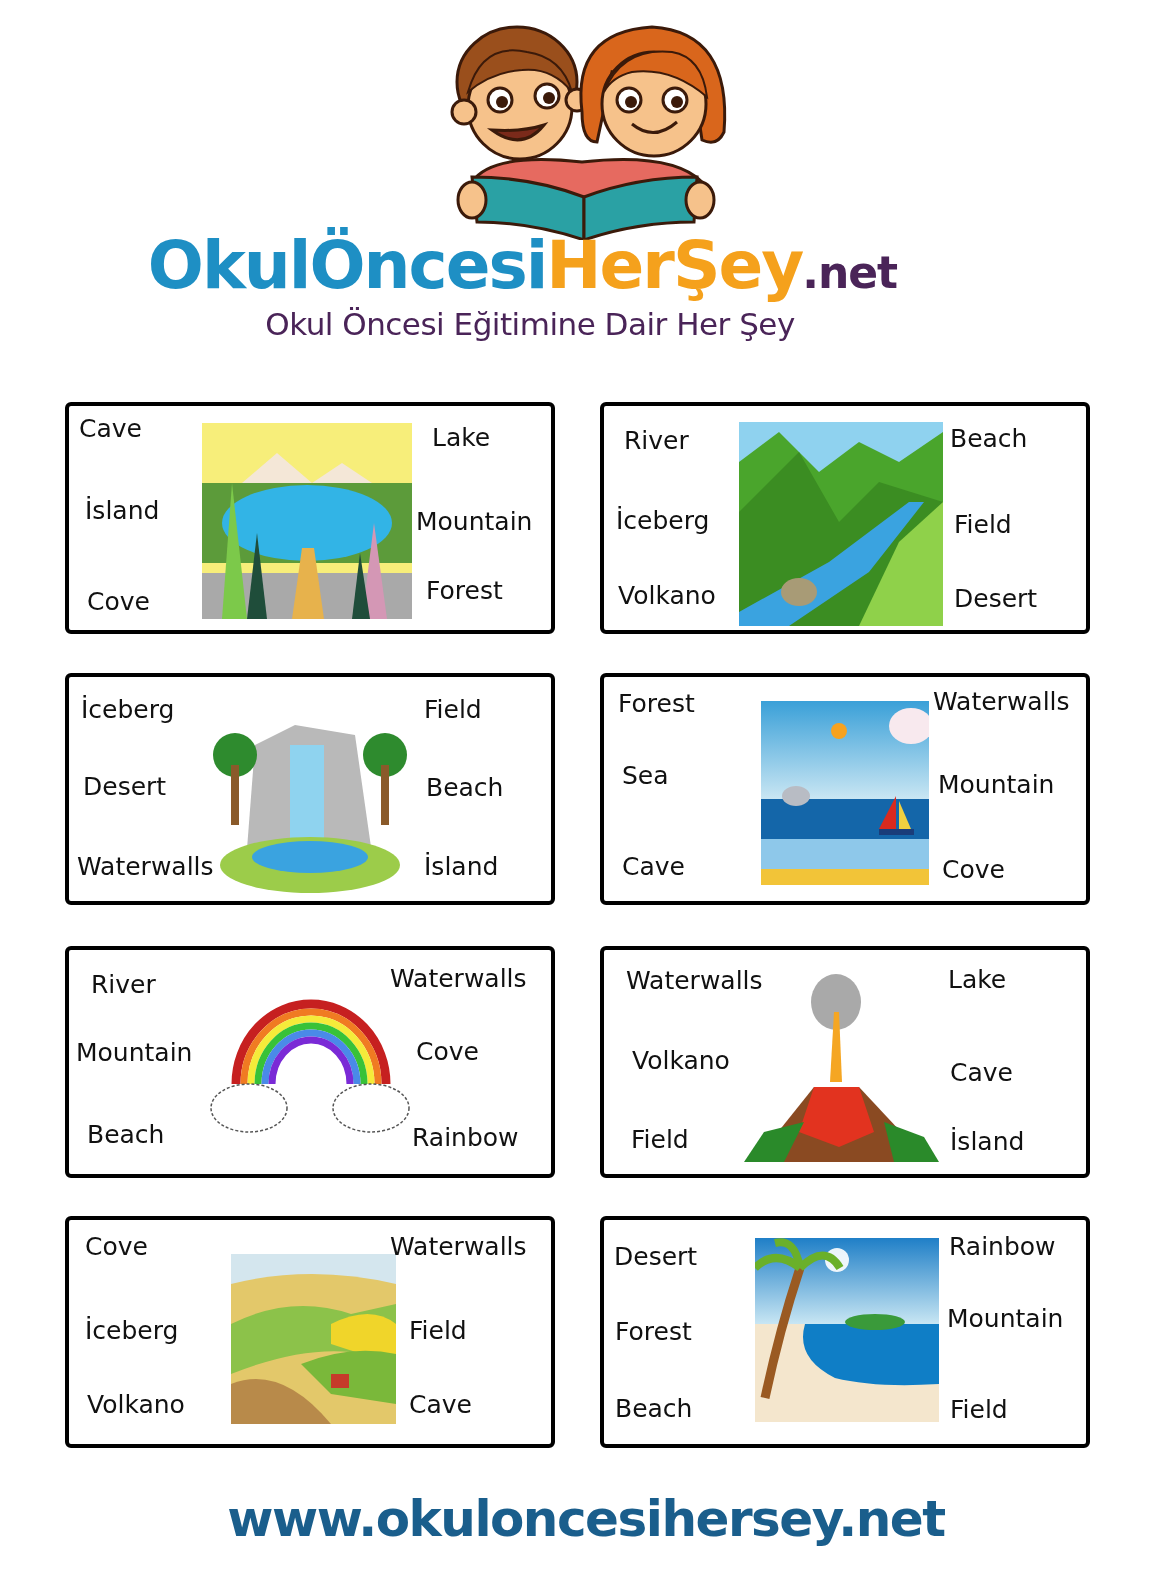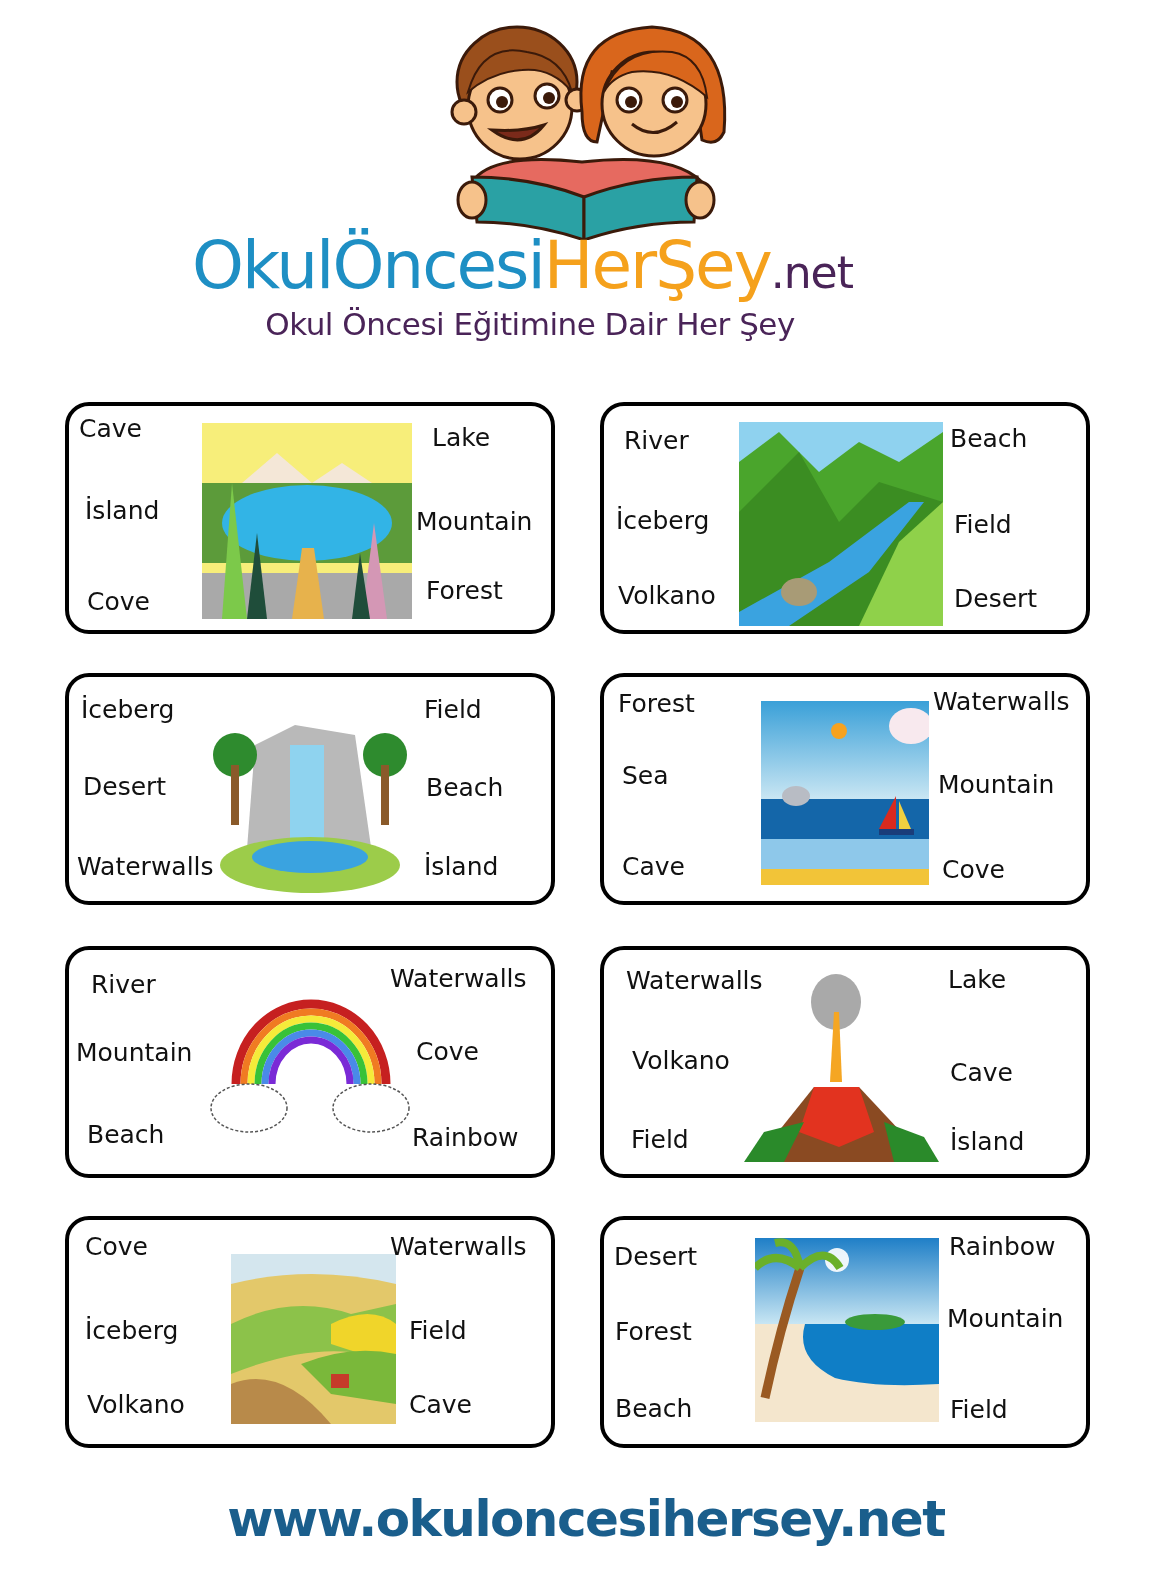--- a/index.html
+++ b/index.html
@@ -1,28 +1,28 @@
 <!DOCTYPE html>
 <html><head>
 <meta charset="utf-8">
 <style>
   * { box-sizing: border-box; margin: 0; padding: 0; }
   html, body { width: 1172px; height: 1596px; background: #ffffff; overflow: hidden; }
   body { position: relative; font-family: "DejaVu Sans", "Liberation Sans", sans-serif; color: #111; }
 
   .logo-kids { position: absolute; left: 432px; top: 12px; width: 310px; height: 228px; }
   .brand { position: absolute; left: 0; top: 226px; width: 1000px; text-align: center;
-           font-family: "DejaVu Sans", sans-serif; font-weight: normal; font-size: 66px; letter-spacing: -2px; line-height: 80px; padding-left: 45px; }
+           font-family: "DejaVu Sans", sans-serif; font-weight: bold; font-size: 66px; letter-spacing: -2px; line-height: 80px; padding-left: 45px; }
   .brand .b1 { color: #1e8fc4; }
   .brand .b2 { color: #f5a11c; }
   .brand .b3 { color: #4a2458; font-size: 44px; letter-spacing: -1px; }
   .tagline { position: absolute; left: 0; top: 306px; width: 1060px; text-align: center;
              font-family: "DejaVu Sans", sans-serif; font-size: 31px; color: #4a2458; letter-spacing: -0.5px; }
 
-  .card { position: absolute; width: 490px; height: 232px; border: 4px solid #000; border-radius: 24px; background: #fff; }
+  .card { position: absolute; width: 490px; height: 232px; border: 4px solid #000; border-radius: 6px; background: #fff; }
   .word { position: absolute; font-family: "DejaVu Sans", sans-serif; font-size: 25px; color: #111; white-space: nowrap; }
   .pic { position: absolute; }
 
   .footer-url { position: absolute; left: 0; top: 1490px; width: 1172px; text-align: center;
                 font-family: "DejaVu Sans", sans-serif; font-weight: bold; font-size: 50px; color: #1a5e8c; letter-spacing: -1.5px; }
 </style>
 </head>
 <body>
 
 <div class="logo-kids">

